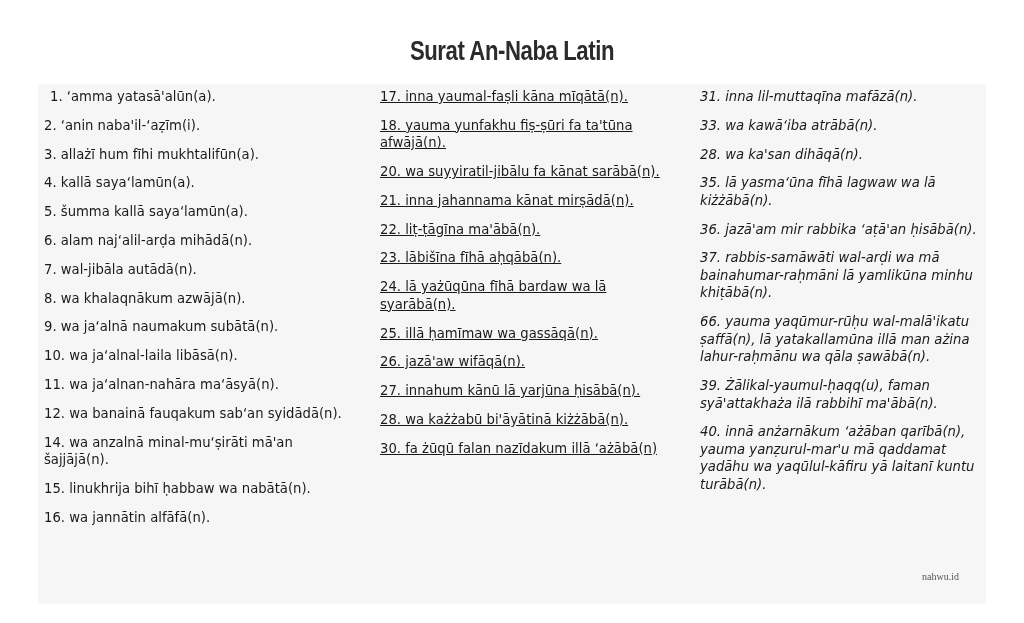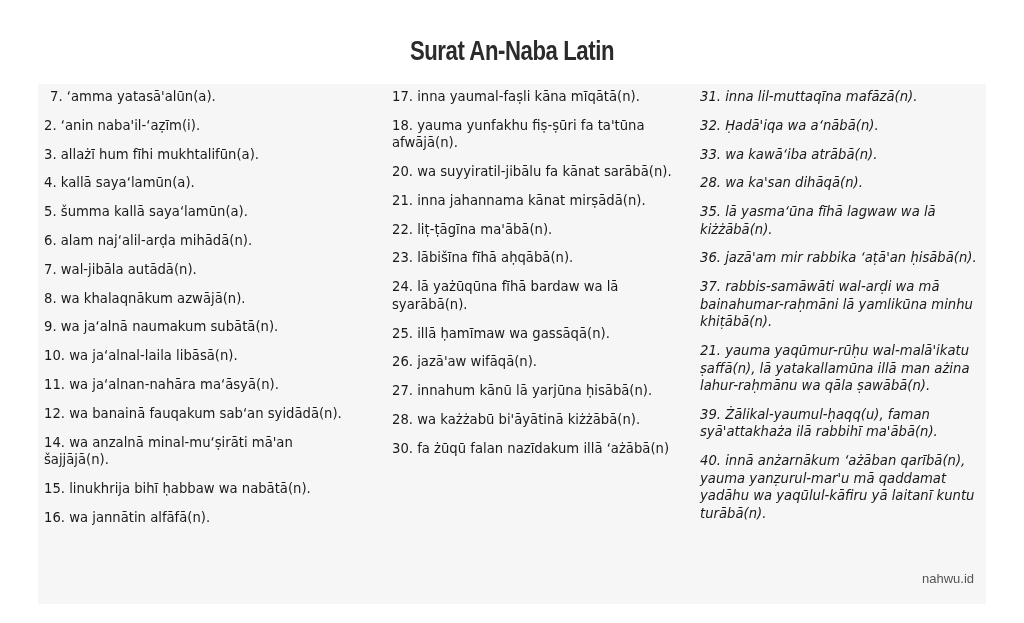--- a/index.html
+++ b/index.html
@@ -37,45 +37,45 @@
       height: 520px;
       background: #f6f6f6;
     }
     .col {
       position: absolute;
       top: 88px;
       font-size: 13.2px;
       line-height: 17.5px;
     }
     .col1 { left: 44px; width: 310px; }
-    .col2 { left: 392px; width: 300px; }
+    .col2 { left: 380px; width: 300px; text-decoration: underline; }
     .col3 { left: 700px; width: 285px; font-style: italic; }
     .verse {
       margin: 0 0 11.3px 0;
       white-space: normal;
     }
     .col1 .verse:first-child { padding-left: 6px; }
     .watermark {
       position: absolute;
       left: 922px;
       top: 571px;
-      font-family: Liberation Sans, sans-serif;
-      font-size: 13px;
+      font-family: Liberation Serif, serif;
+      font-size: 10px;
       color: #555;
     }
   </style>
 </head>
 <body>
 
 <h1 class="title">Surat An-Naba Latin</h1>
 
 <div class="panel"></div>
 
 <div class="col col1">
-  <p class="verse">7. ‘amma yatasā'alūn(a).</p>
+  <p class="verse">1. ‘amma yatasā'alūn(a).</p>
   <p class="verse">2. ‘anin naba'il-‘aẓīm(i).</p>
   <p class="verse">3. allażī hum fīhi mukhtalifūn(a).</p>
   <p class="verse">4. kallā saya‘lamūn(a).</p>
   <p class="verse">5. šumma kallā saya‘lamūn(a).</p>
   <p class="verse">6. alam naj‘alil-arḍa mihādā(n).</p>
   <p class="verse">7. wal-jibāla autādā(n).</p>
   <p class="verse">8. wa khalaqnākum azwājā(n).</p>
   <p class="verse">9. wa ja‘alnā naumakum subātā(n).</p>
   <p class="verse">10. wa ja‘alnal-laila libāsā(n).</p>
   <p class="verse">11. wa ja‘alnan-nahāra ma‘āsyā(n).</p>
@@ -95,24 +95,23 @@
   <p class="verse">24. lā yażūqūna fīhā bardaw wa lā syarābā(n).</p>
   <p class="verse">25. illā ḥamīmaw wa gassāqā(n).</p>
   <p class="verse">26. jazā'aw wifāqā(n).</p>
   <p class="verse">27. innahum kānū lā yarjūna ḥisābā(n).</p>
   <p class="verse">28. wa każżabū bi'āyātinā kiżżābā(n).</p>
   <p class="verse">30. fa żūqū falan nazīdakum illā ‘ażābā(n)</p>
 </div>
 
 <div class="col col3">
   <p class="verse">31. inna lil-muttaqīna mafāzā(n).</p>
-  <p class="verse">32. Ḥadā'iqa wa a‘nābā(n).</p>
   <p class="verse">33. wa kawā‘iba atrābā(n).</p>
   <p class="verse">28. wa ka'san dihāqā(n).</p>
   <p class="verse">35. lā yasma‘ūna fīhā lagwaw wa lā kiżżābā(n).</p>
   <p class="verse">36. jazā'am mir rabbika ‘aṭā'an ḥisābā(n).</p>
   <p class="verse">37. rabbis-samāwāti wal-arḍi wa mā bainahumar-raḥmāni lā yamlikūna minhu khiṭābā(n).</p>
-  <p class="verse">21. yauma yaqūmur-rūḥu wal-malā'ikatu ṣaffā(n), lā yatakallamūna illā man ażina lahur-raḥmānu wa qāla ṣawābā(n).</p>
+  <p class="verse">66. yauma yaqūmur-rūḥu wal-malā'ikatu ṣaffā(n), lā yatakallamūna illā man ażina lahur-raḥmānu wa qāla ṣawābā(n).</p>
   <p class="verse">39. Żālikal-yaumul-ḥaqq(u), faman syā'attakhaża ilā rabbihī ma'ābā(n).</p>
   <p class="verse">40. innā anżarnākum ‘ażāban qarībā(n), yauma yanẓurul-mar'u mā qaddamat yadāhu wa yaqūlul-kāfiru yā laitanī kuntu turābā(n).</p>
 </div>
 
 <div class="watermark">nahwu.id</div>
 
 </body></html>

